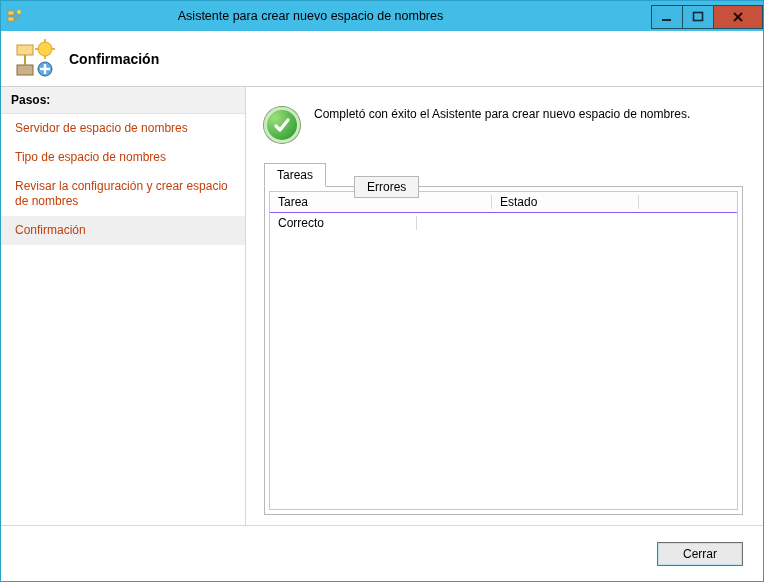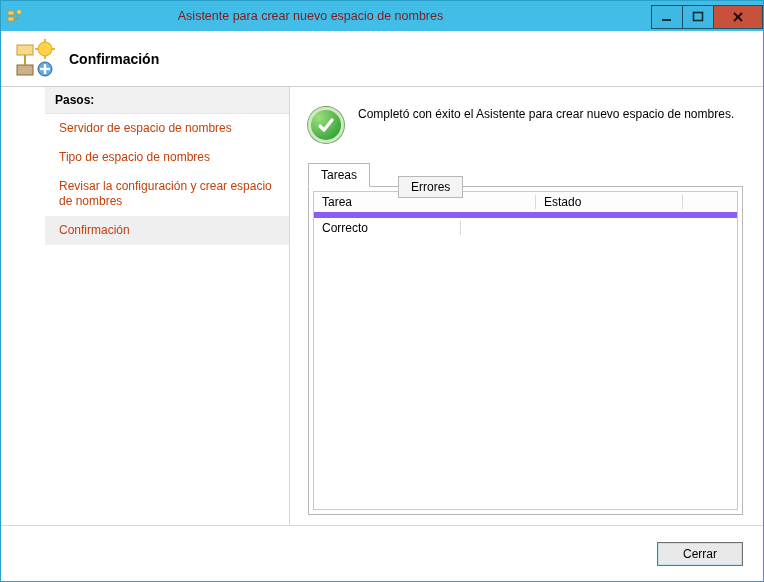--- a/index.html
+++ b/index.html
@@ -19,21 +19,21 @@
     flex-direction: column;
     background: #fff;
   }
   
   .titlebar {
     height: 30px;
     background: #42bde8;
     display: flex;
     align-items: center;
     position: relative;
-    color: #7f1d1d;
+    color: #000000;
   }
   .titlebar .app-icon {
     width: 16px;
     height: 16px;
     margin: 0 6px;
     display: inline-flex;
     align-items: center;
     justify-content: center;
   }
   .titlebar .title {
@@ -82,21 +82,20 @@
     font-size: 14px;
     font-weight: bold;
   }
 
   
   .body {
     flex: 1;
     display: flex;
     min-height: 0;
     background: #fff;
-    margin-left: 44px;
   }
   .sidebar {
     width: 245px;
     box-sizing: border-box;
     border-right: 1px solid #d8d8d8;
     background: #fff;
     padding-bottom: 4px;
   }
   .sidebar-header {
     font-weight: bold;
@@ -177,21 +176,21 @@
     padding: 4px;
   }
   .listview {
     flex: 1;
     border: 1px solid #c8c8c8;
     background: #fff;
     overflow: auto;
   }
   .lv-header {
     display: flex;
-    border-bottom: 6px solid #8b5cf6;
+    border-bottom: 1px solid #8b5cf6;
     background: #fdfdfd;
     font-size: 12px;
     height: 20px;
     align-items: center;
   }
   .lv-col {
     padding: 2px 8px;
     box-sizing: border-box;
     position: relative;
   }

